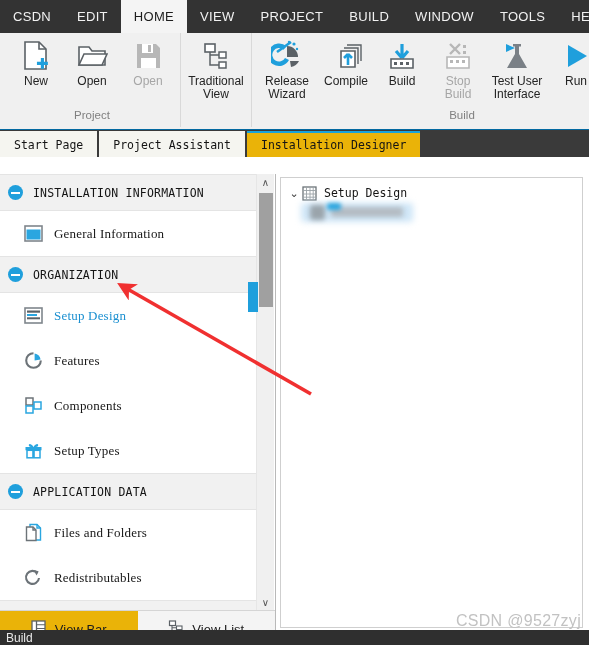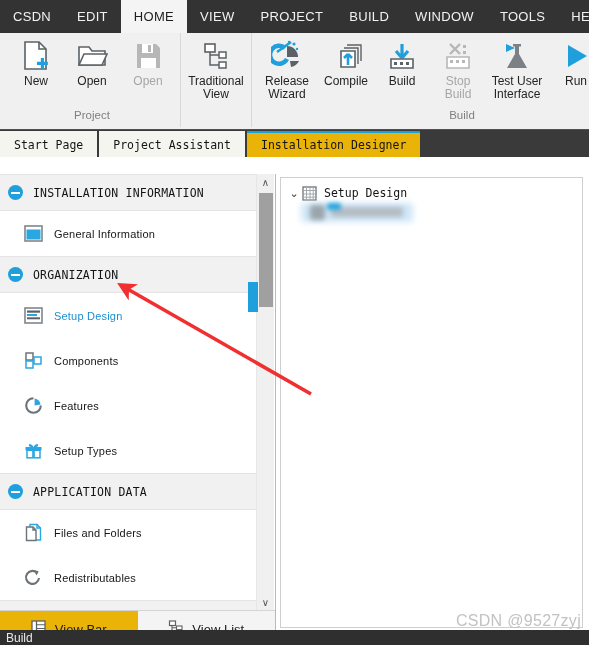--- a/index.html
+++ b/index.html
@@ -206,22 +206,22 @@
   }
   .titem .ticon {
     width: 22px; height: 22px;
     flex: 0 0 auto;
     display: flex;
     align-items: center;
     justify-content: center;
   }
   .titem-label {
     margin-left: 10px;
-    font-family: Liberation Sans, sans-serif;
-    font-size: 11px;
+    font-family: Liberation Serif, serif;
+    font-size: 13px;
     color: #161616;
     letter-spacing: 0.2px;
   }
   .titem.selected .titem-label { color: #1a8fd0; }
 
   
   .vscroll {
     position: absolute;
     right: 1px; top: 0;
     width: 17px; height: 437px;
@@ -604,35 +604,35 @@
               <rect x="3" y="3.5" width="13" height="2.2" fill="#5b6166"></rect>
               <rect x="3" y="7" width="10" height="2" fill="#2aa6e0"></rect>
               <rect x="3" y="10.3" width="13" height="2" fill="#5b6166"></rect>
             </svg>
           </span>
           <span class="titem-label">Setup Design</span>
         </div>
         <div class="titem">
           <span class="ticon">
             <svg width="19" height="19" viewBox="0 0 19 19">
+              <path d="M9.5 2.2 A7.3 7.3 0 1 0 16.8 9.5" fill="none" stroke="#6c7378" stroke-width="2.1"></path>
+              <path d="M10.6 2.4 A7.2 7.2 0 0 1 16.6 8.4 L10.6 9.4 Z" fill="#2aa6e0"></path>
+            </svg>
+          </span>
+          <span class="titem-label">Features</span>
+        </div>
+        <div class="titem">
+          <span class="ticon">
+            <svg width="19" height="19" viewBox="0 0 19 19">
               <rect x="2" y="2" width="7" height="7" fill="#ffffff" stroke="#6c7378" stroke-width="1.5"></rect>
               <rect x="10" y="6" width="7" height="7" fill="#ffffff" stroke="#2aa6e0" stroke-width="1.5"></rect>
               <rect x="2" y="10" width="7" height="7" fill="#ffffff" stroke="#2aa6e0" stroke-width="1.5"></rect>
             </svg>
           </span>
           <span class="titem-label">Components</span>
-        </div>
-        <div class="titem">
-          <span class="ticon">
-            <svg width="19" height="19" viewBox="0 0 19 19">
-              <path d="M9.5 2.2 A7.3 7.3 0 1 0 16.8 9.5" fill="none" stroke="#6c7378" stroke-width="2.1"></path>
-              <path d="M10.6 2.4 A7.2 7.2 0 0 1 16.6 8.4 L10.6 9.4 Z" fill="#2aa6e0"></path>
-            </svg>
-          </span>
-          <span class="titem-label">Features</span>
         </div>
         <div class="titem">
           <span class="ticon">
             <svg width="19" height="19" viewBox="0 0 19 19">
               <rect x="1.5" y="6" width="16" height="3.3" fill="#2aa6e0"></rect>
               <rect x="3" y="9.3" width="13" height="7.5" fill="#ffffff" stroke="#2aa6e0" stroke-width="1.5"></rect>
               <rect x="8.2" y="6" width="2.6" height="10.8" fill="#2aa6e0"></rect>
               <path d="M9.5 6 C7 2 4 2.5 5 5 C5.6 6.3 8 6 9.5 6 Z" fill="#2aa6e0"></path>
               <path d="M9.5 6 C12 2 15 2.5 14 5 C13.4 6.3 11 6 9.5 6 Z" fill="#2aa6e0"></path>
             </svg>

